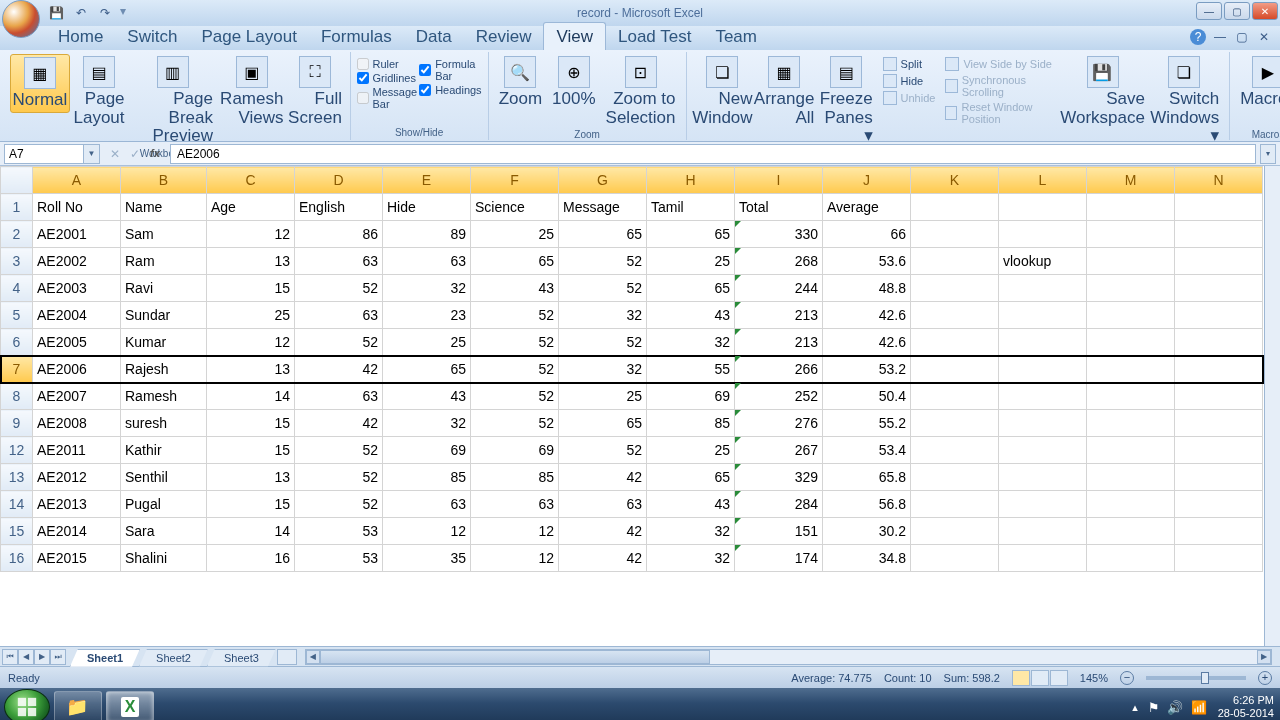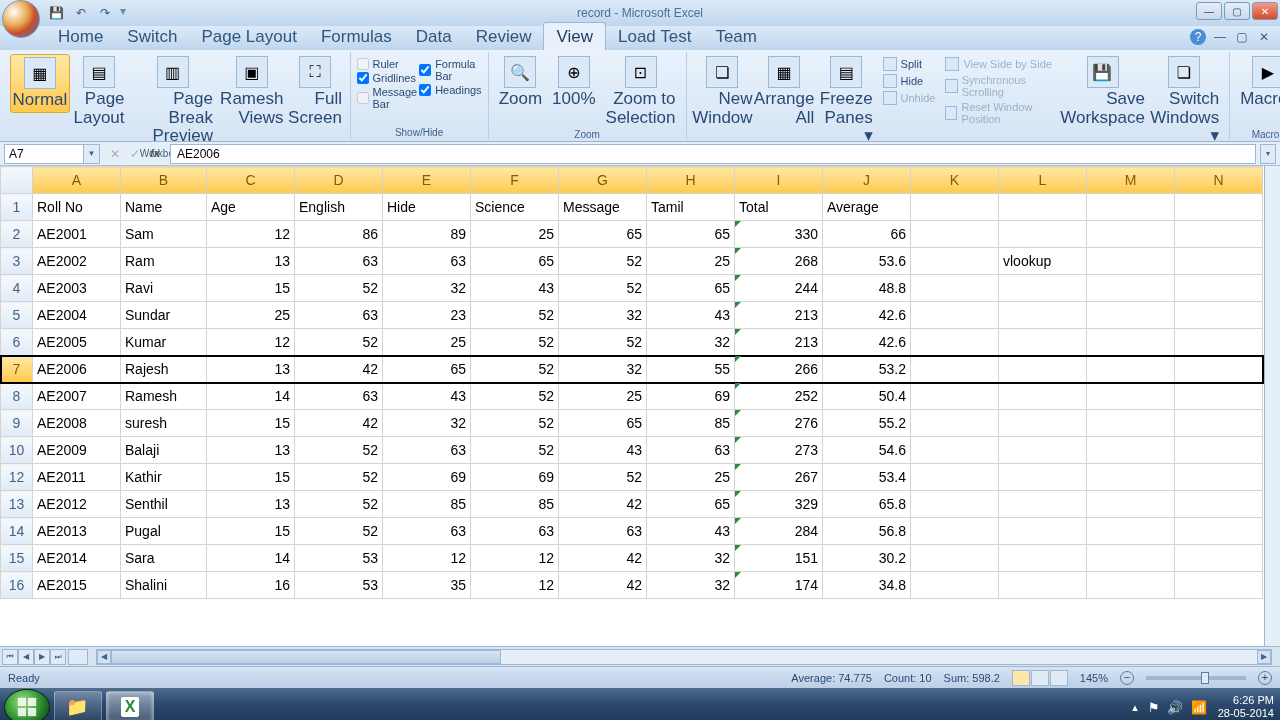--- a/index.html
+++ b/index.html
@@ -489,37 +489,20 @@
           <td class="num" style="position:relative">65</td>
           <td class="num" style="position:relative">85</td>
           <td class="num" style="position:relative"><span class="warn-tri"></span>276</td>
           <td class="num" style="position:relative">55.2</td>
           <td class="txt" style="position:relative"></td>
           <td class="txt" style="position:relative"></td>
           <td class="txt" style="position:relative"></td>
           <td class="txt" style="position:relative"></td>
         </tr>
         <tr>
-          <th class="">10</th>
-          <td class="txt" style="position:relative">AE2009</td>
-          <td class="txt" style="position:relative">Balaji</td>
-          <td class="num" style="position:relative">13</td>
-          <td class="num" style="position:relative">52</td>
-          <td class="num" style="position:relative">63</td>
-          <td class="num" style="position:relative">52</td>
-          <td class="num" style="position:relative">43</td>
-          <td class="num" style="position:relative">63</td>
-          <td class="num" style="position:relative"><span class="warn-tri"></span>273</td>
-          <td class="num" style="position:relative">54.6</td>
-          <td class="txt" style="position:relative"></td>
-          <td class="txt" style="position:relative"></td>
-          <td class="txt" style="position:relative"></td>
-          <td class="txt" style="position:relative"></td>
-        </tr>
-        <tr>
           <th class="">12</th>
           <td class="txt" style="position:relative">AE2011</td>
           <td class="txt" style="position:relative">Kathir</td>
           <td class="num" style="position:relative">15</td>
           <td class="num" style="position:relative">52</td>
           <td class="num" style="position:relative">69</td>
           <td class="num" style="position:relative">69</td>
           <td class="num" style="position:relative">52</td>
           <td class="num" style="position:relative">25</td>
           <td class="num" style="position:relative"><span class="warn-tri"></span>267</td>
@@ -602,20 +585,25 @@
   <div class="vscroll"></div>
 </div>
 
 <div class="sheet-bar">
   <div class="nav-btns">
     <div class="nav-btn">⏮</div>
     <div class="nav-btn">◀</div>
     <div class="nav-btn">▶</div>
     <div class="nav-btn">⏭</div>
   </div>
+  <div class="sheet-tabs" id="sheet-tabs">
+      <div class="sheet-tab active">Sheet1</div>
+      <div class="sheet-tab">Sheet2</div>
+      <div class="sheet-tab">Sheet3</div>
+    </div>
   <div class="sheet-insert"></div>
   <div class="hscroll">
     <div class="hscroll-arr" style="left:0">◀</div>
     <div class="hscroll-thumb"></div>
     <div class="hscroll-arr" style="right:0">▶</div>
   </div>
 </div>
 
 <div class="status">
   <span>Ready</span>

